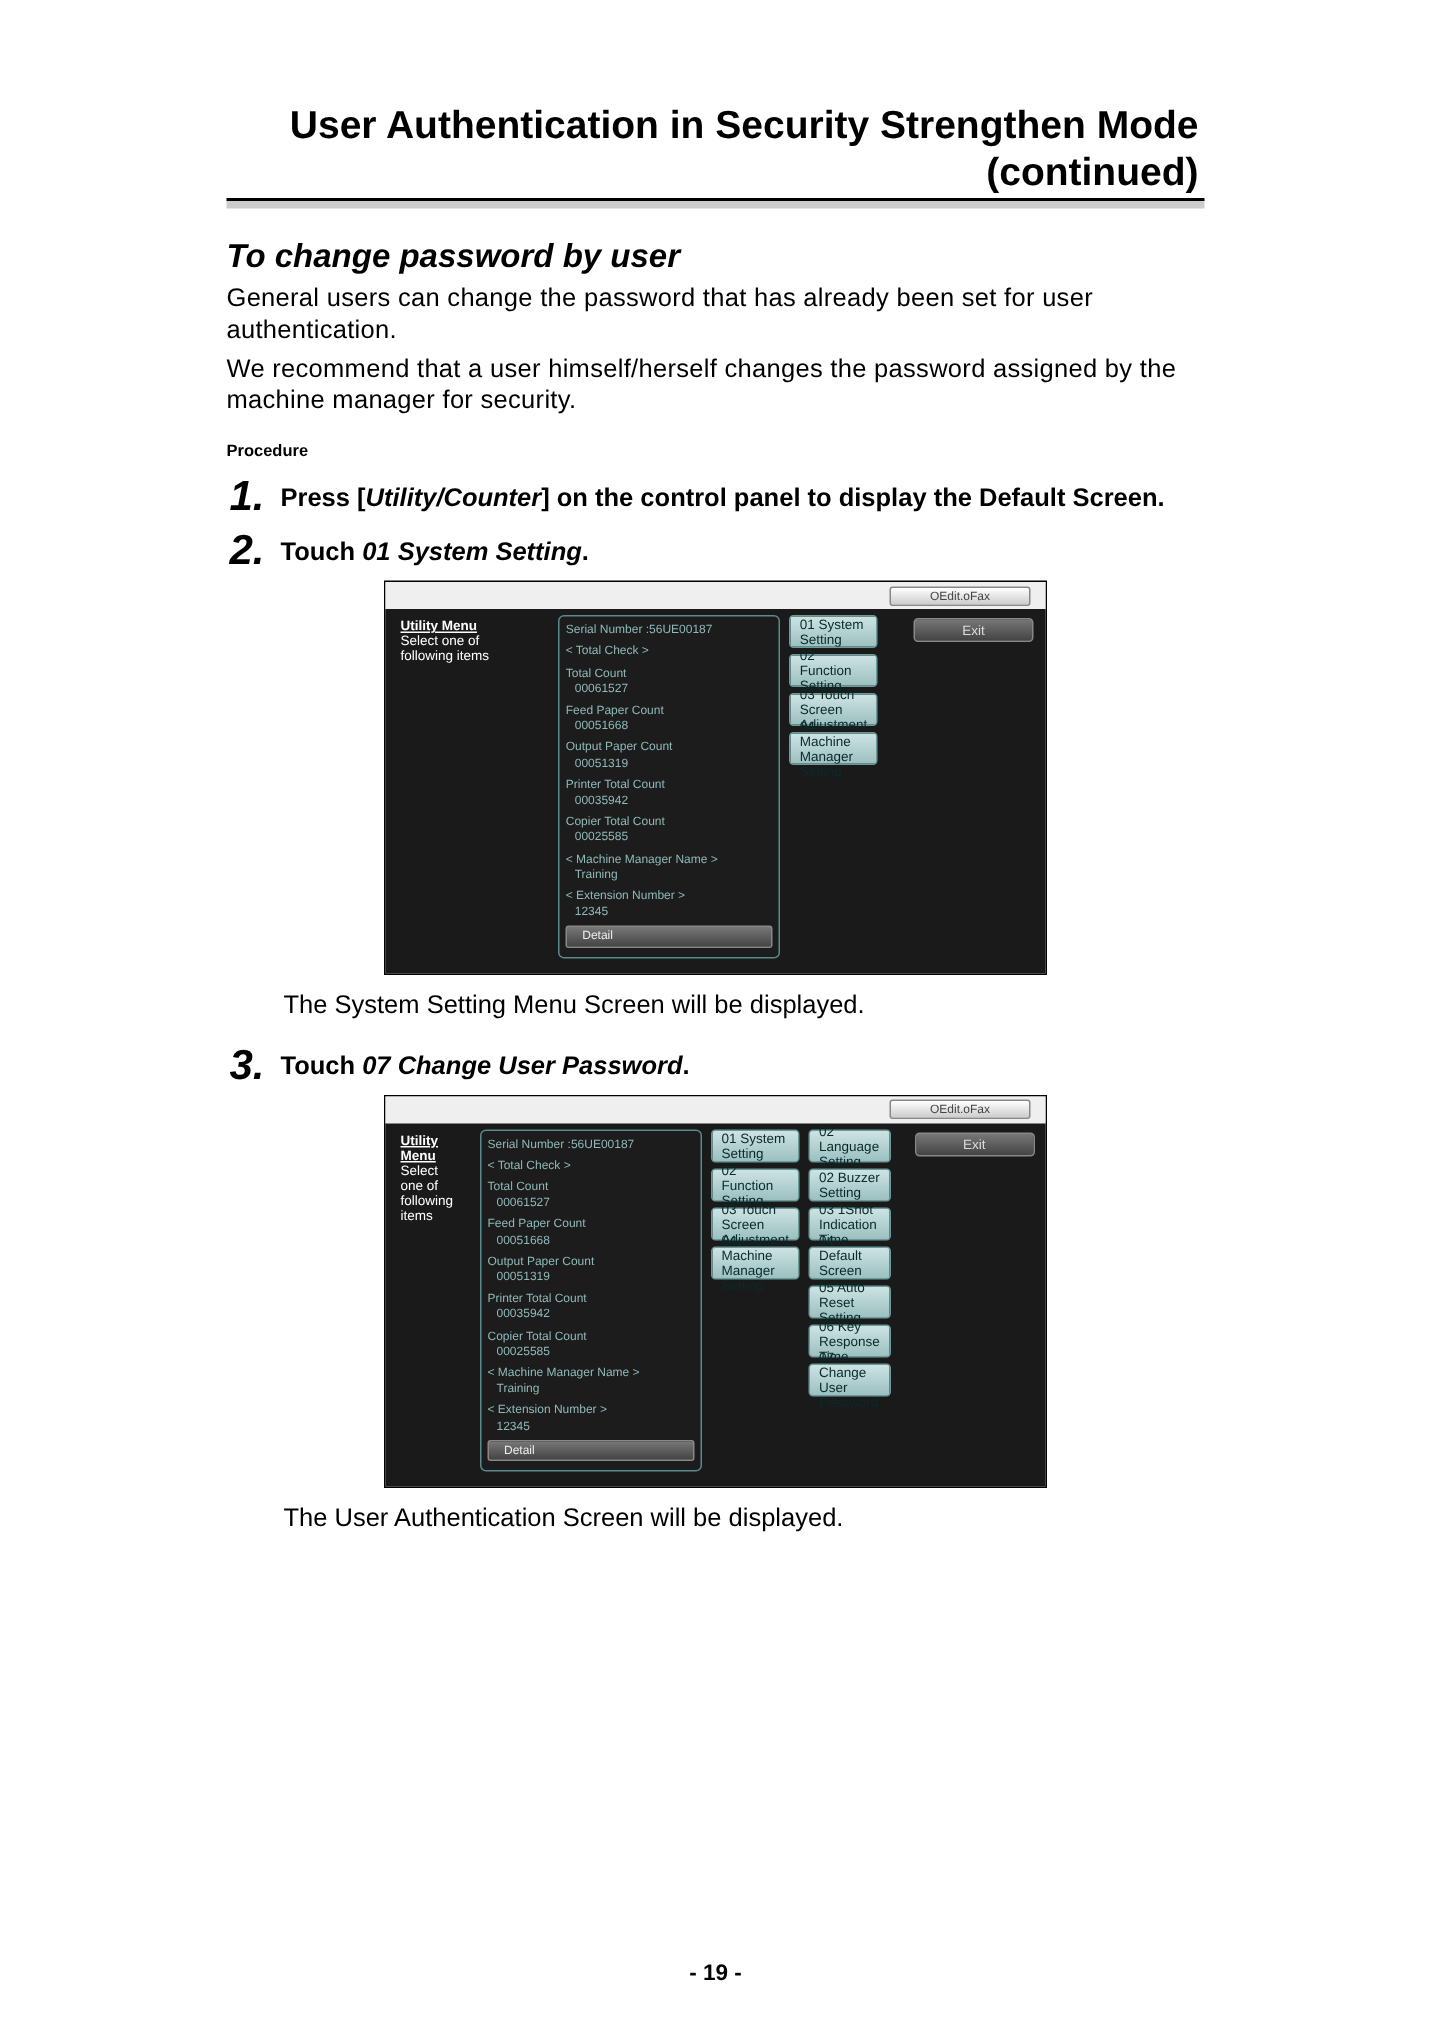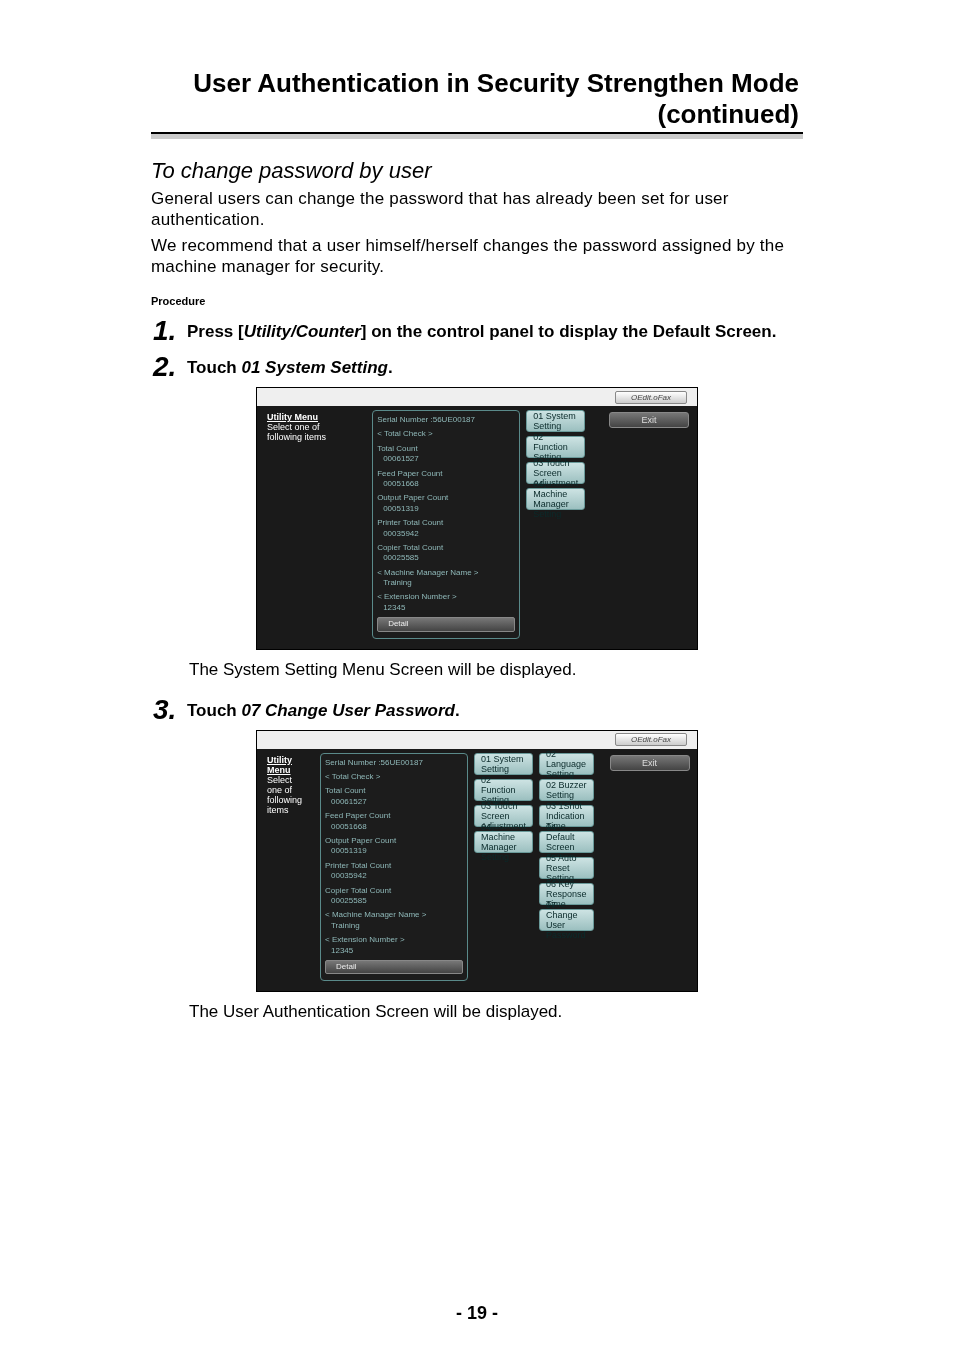--- a/index.html
+++ b/index.html
@@ -38,21 +38,21 @@
   }
   .title-rule::after {
     content: "";
     position: absolute;
     left: 0; right: 0; top: 2px;
     height: 5px;
     background: #ccc;
   }
   .subheading {
     font-size: 22px;
-    font-weight: normal;
+    font-weight: bold;
     font-style: italic;
     margin-top: 16px;
     margin-bottom: 4px;
   }
   .body-text {
     font-size: 17px;
     line-height: 1.25;
     letter-spacing: 0.2px;
     margin: 0 0 4px 0;
   }
@@ -105,23 +105,22 @@
     display: flex;
     justify-content: flex-end;
     align-items: center;
     padding-right: 10px;
   }
   .ss-tab {
     border: 1px solid #888;
     background: linear-gradient(#fff,#ccc);
     color: #444;
     font-size: 8px;
-    padding: 1px 15px;
+    padding: 1px 26px;
     border-radius: 2px;
-    font-style: italic;
   }
   .ss-body {
     display: flex;
     background: #1a1a1a;
   }
   .ss-header {
     padding: 6px 10px 8px 10px;
     color: #fff;
   }
   .ss-header .line1 { font-weight: bold; text-decoration: underline; }
@@ -185,21 +184,21 @@
     font-size: 9px;
     padding: 2px 0;
     border-radius: 3px;
   }
   .page-num {
     position: absolute;
     bottom: 28px;
     left: 0;
     width: 100%;
     text-align: center;
-    font-size: 18px;
+    font-size: 15px;
     font-weight: bold;
   }
 </style>
 </head>
 <body>
 
 <div class="page">
 
   <div class="title">User Authentication in Security Strengthen Mode (continued)</div>
   <div class="title-rule"></div>

